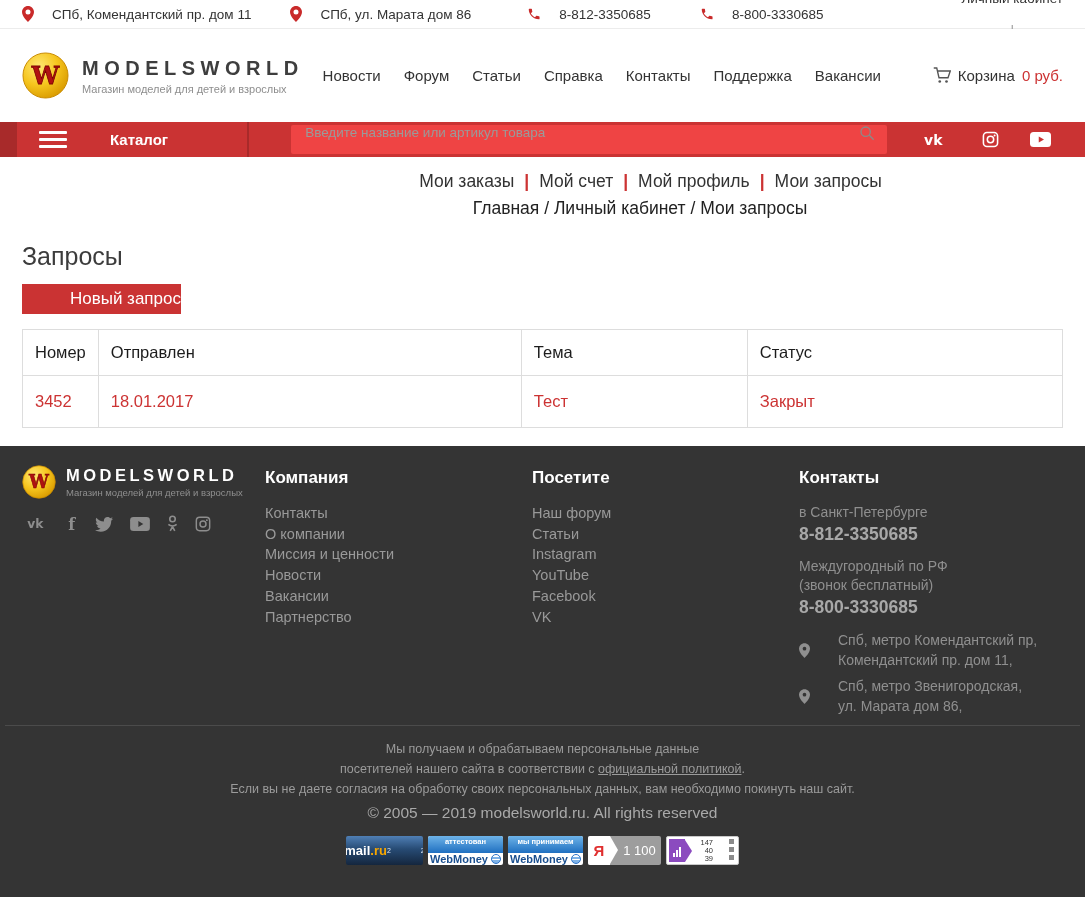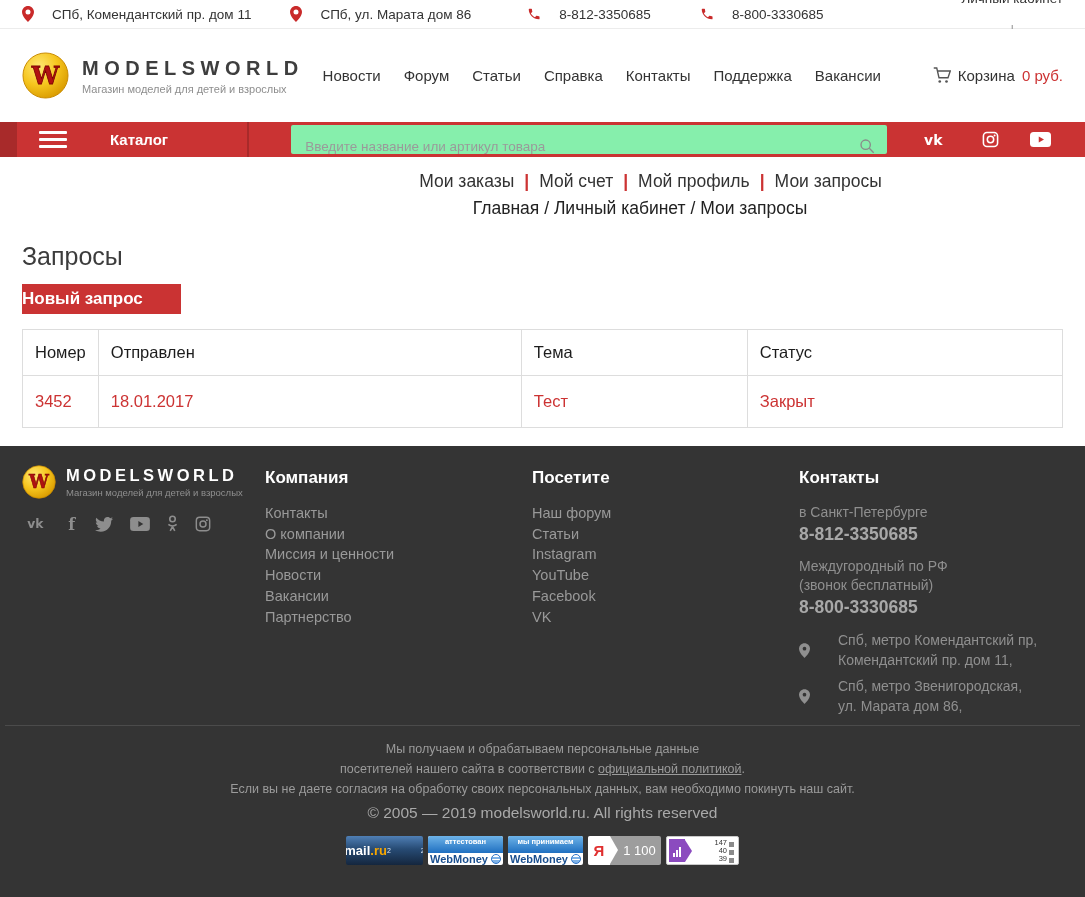--- a/index.html
+++ b/index.html
@@ -29,40 +29,40 @@
   .cart { margin-left:auto; display:flex; align-items:center; gap:7px; font-size:15px; cursor:pointer; }
   .cart-value { color:#cc3333; }
 
   
   .catalog-bar { height:35px; background:#ca3333; display:flex; align-items:center; }
   .cb-strip { width:17px; align-self:stretch; background:#a82a2a; }
   .cb-burger { margin-left:22px; width:28px; display:flex; flex-direction:column; gap:4px; cursor:pointer; }
   .cb-burger i { display:block; height:3px; background:#fff; border-radius:1px; }
   .cb-label { color:#fff; font-weight:bold; font-size:15px; margin-left:43px; cursor:pointer; }
   .cb-divider { width:2px; align-self:stretch; background:#a82a2a; margin-left:79px; }
-  .search-box { margin-left:42px; width:596px; height:29px; background:#86efac; border-radius:2px;
-                display:flex; align-items:flex-end; }
+  .search-box { margin-left:42px; width:596px; height:29px; background:#ef4444; border-radius:2px;
+                display:flex; align-items:flex-start; }
   .search-box input { border:none; outline:none; flex:1; padding:0 14px; font-size:13.5px;
                       font-family:inherit; color:#333; background:transparent; }
   .search-box input::placeholder { color:#9a9a9a; }
   .search-btn { margin-right:12px; display:flex; cursor:pointer; }
   .cb-social { display:flex; align-items:center; gap:31px; margin-left:auto; margin-right:34px; color:#fff; }
   .cb-social .soc { display:flex; cursor:pointer; color:#fff; }
 
   
   .account-nav { margin-top:14px; text-align:center; padding-left:195px; font-size:17.5px; color:#333;margin-left:21px; }
   .anav-sep { color:#cc3333; font-weight:bold; margin:0 10px; }
   .breadcrumb { text-align:center; padding-left:195px; font-size:17.5px; color:#222; margin-top:6px; }
 
   
   .content { padding:0 22px; }
   .page-title { font-size:25px; font-weight:400; color:#3c3c3c; margin:23px 0 13px; }
   .btn-new { display:inline-block; background:#ca3333; color:#fff; border:none; font-size:17px;
-             font-family:inherit; width:159px; height:30px; line-height:30px; text-align:left;
-             cursor:pointer; padding:0;font-weight:bold; }
+             font-family:inherit; width:159px; height:30px; line-height:30px; text-align:right;
+             cursor:pointer; padding:0; }
   table.req { width:100%; border-collapse:collapse; margin-top:15px; font-size:16.5px; }
   .req th, .req td { border:1px solid #ddd; text-align:left; padding:13px 12px; }
   .req th { color:#1c1c1c; font-weight:400; }
   .req td { color:#cc3333; padding-top:16px; padding-bottom:16px; }
   .req td.lnk { cursor:pointer; }
 
   
   footer { margin-top:18px; flex:1; background:#343434; padding-top:19px;
            display:flex; flex-direction:column; color:#999; }
   .footer-cols { display:flex; padding:0 22px; height:242px; }
@@ -108,21 +108,21 @@
   .ya-count { flex:1; display:flex; align-items:center; justify-content:center; color:#fff; font-size:13px; }
 
   .badge-li { width:73px; background:#fff; display:flex; align-items:center; border:1px solid #c9c9c9; }
   .li-arrow { width:16px; height:23px; background:#8b4bbf; margin-left:2px; display:flex;
               align-items:flex-end; justify-content:center; gap:1px; padding-bottom:5px; }
   .li-point { width:0; height:0; border-top:11.5px solid transparent; border-bottom:11.5px solid transparent;
               border-left:7px solid #8b4bbf; }
   .li-arrow b { display:block; width:2px; background:#fff; }
   .li-nums { flex:1; display:flex; flex-direction:column; align-items:flex-end; padding-right:4px;
              font-size:7.5px; line-height:8px; color:#333; }
-  .li-row { display:flex; align-items:flex-end; gap:2px; }
+  .li-row { display:flex; align-items:flex-start; gap:16px; }
   .li-ico { display:inline-block; width:5px; height:5px; background:#8a8a8a; }
 </style>
 </head>
 <body>
 
 <div class="page">
 
   <div class="topbar">
     <div class="tb-item">
       <svg width="12" height="16" viewBox="0 0 24 32">

